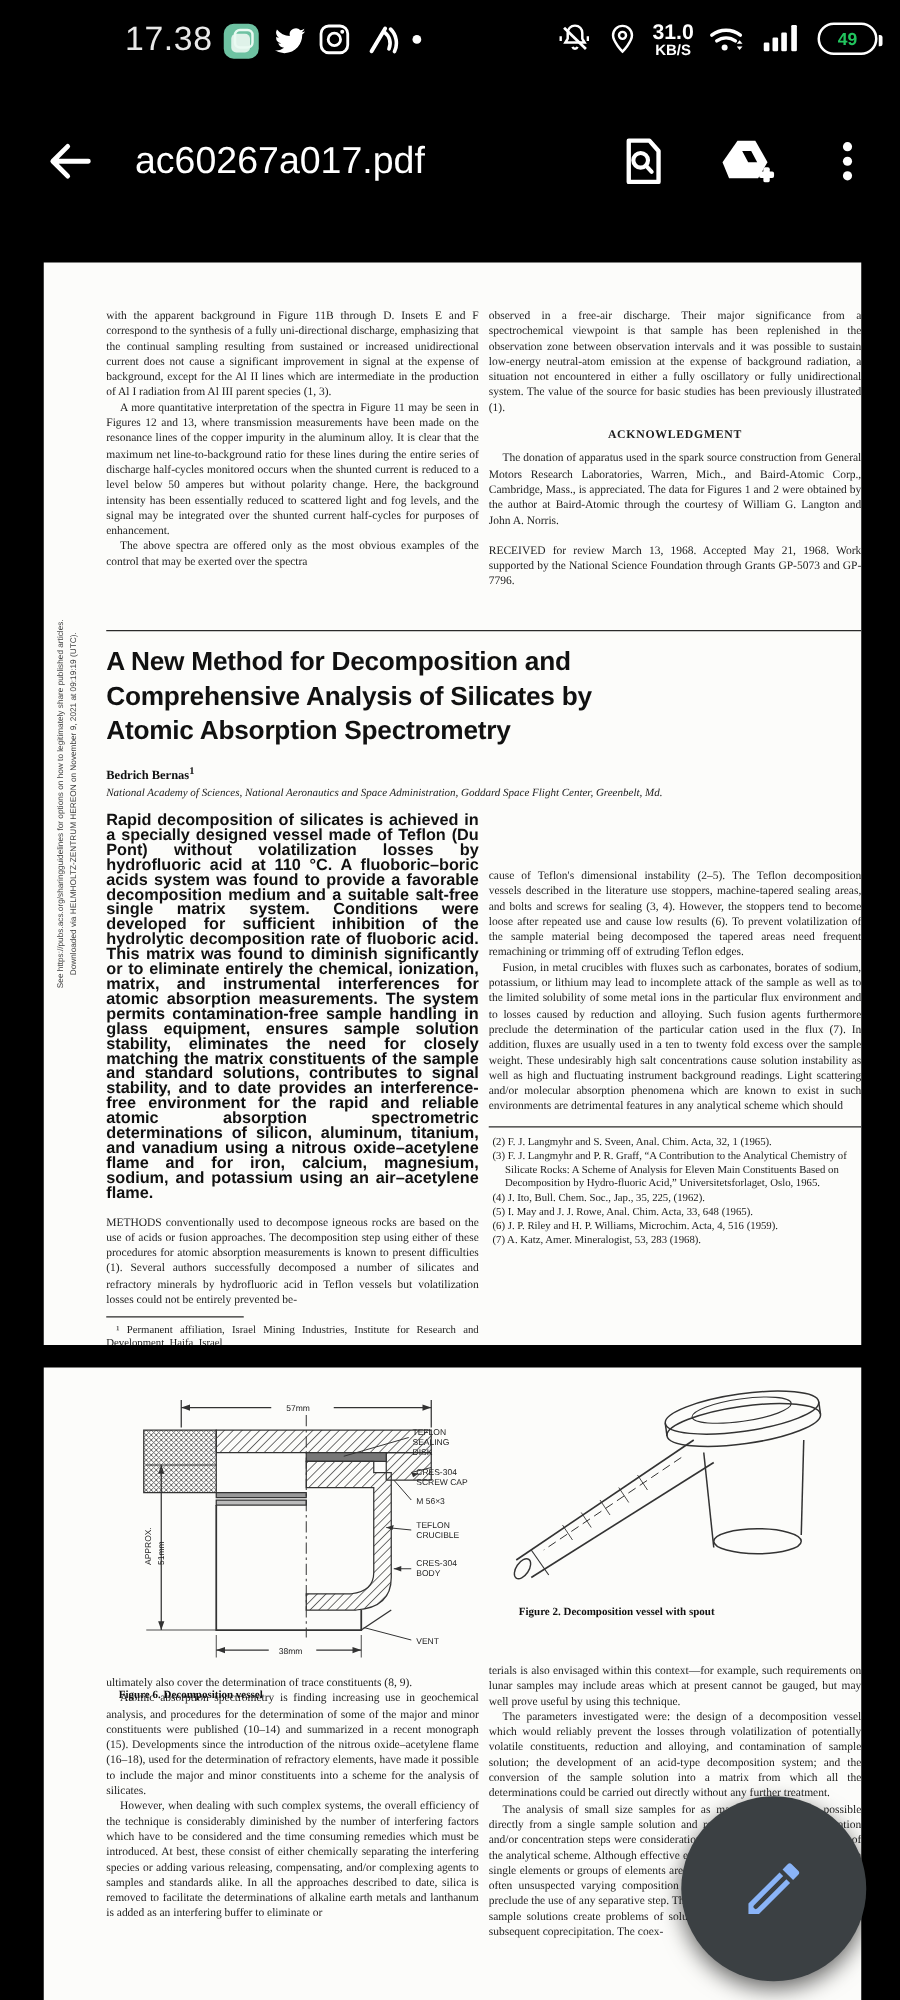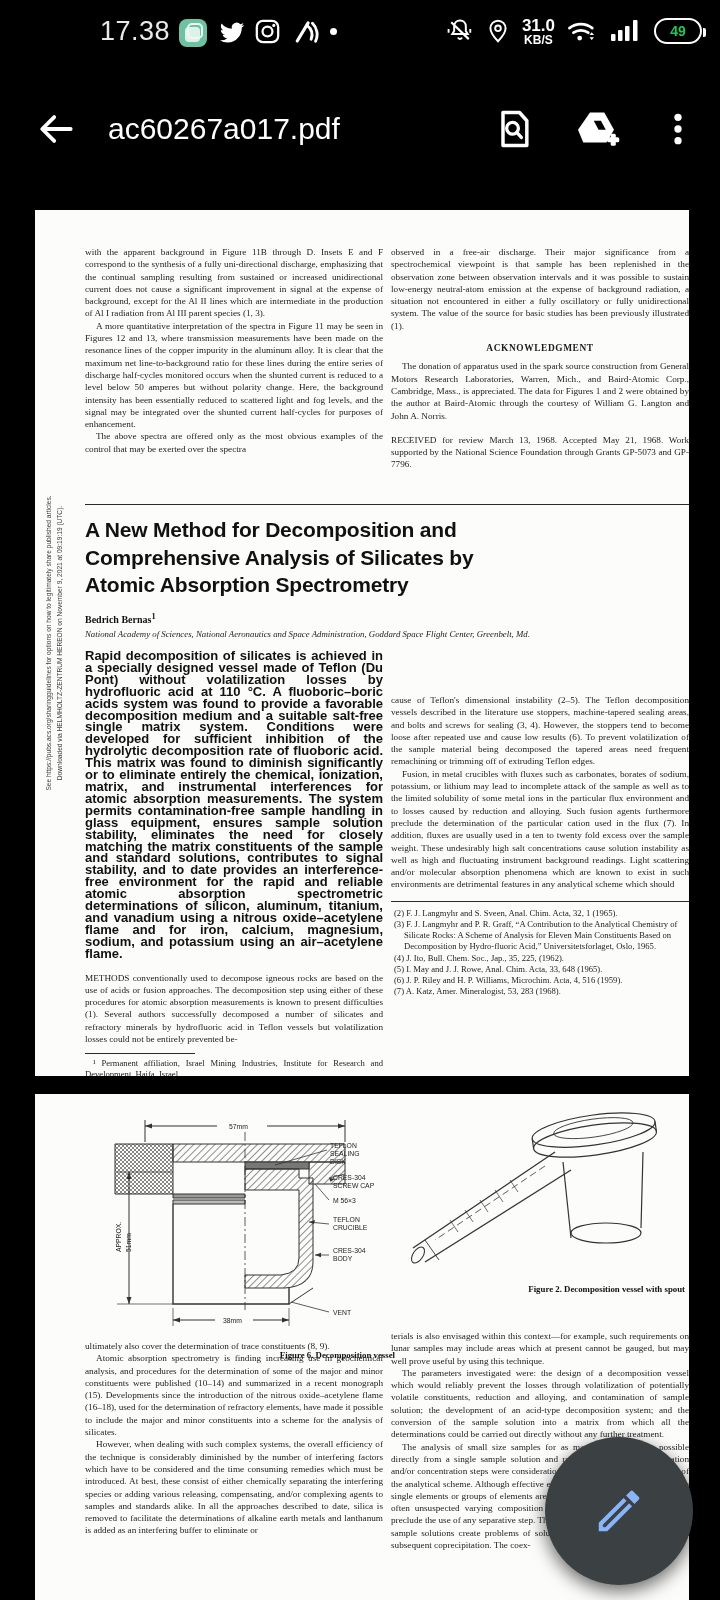--- a/index.html
+++ b/index.html
@@ -53,21 +53,21 @@
               line-height:11.9px; color:#111; }
   .heading-c { text-align:center; font-weight:700; font-size:9.4px; letter-spacing:.6px; margin:10px 0 6px; }
   .fnote { font-size:8.6px; line-height:11px; }
   .refs p { text-indent:-10px; padding-left:13px; font-size:8.6px; line-height:11.2px; text-align:left;}
   .refs p + p { text-indent:-10px; }
   .colrule { width:100%; height:1px; background:#2a2a2a; margin:8px 0; }
   #p1-footer { font-family:"Liberation Sans", sans-serif; font-size:10.5px; font-weight:700; margin-top:2px; color:#111;}
   #p1-footer .jn { font-weight:400; font-size:8.5px; letter-spacing:.4px; }
 
   .figcap { position:absolute; font-family:"Liberation Serif", serif; font-weight:700;
-            font-size:8.8px; color:#111; text-align:right; }
+            font-size:8.8px; color:#111; text-align:left; }
   .figsvg text { font-family:"Liberation Sans", sans-serif; font-size:6.8px; fill:#222; }
   .figsvg { position:absolute; }
   .figsvg path, .figsvg line, .figsvg polyline, .figsvg ellipse, .figsvg rect, .figsvg circle
     { vector-effect:non-scaling-stroke; }
 
   
   #fab { position:absolute; left:545px; top:1437px; width:148px; height:148px; border-radius:50%;
          background:#3b4043; display:flex; align-items:center; justify-content:center;
          box-shadow:0 6px 18px rgba(0,0,0,.6); }
 </style>

